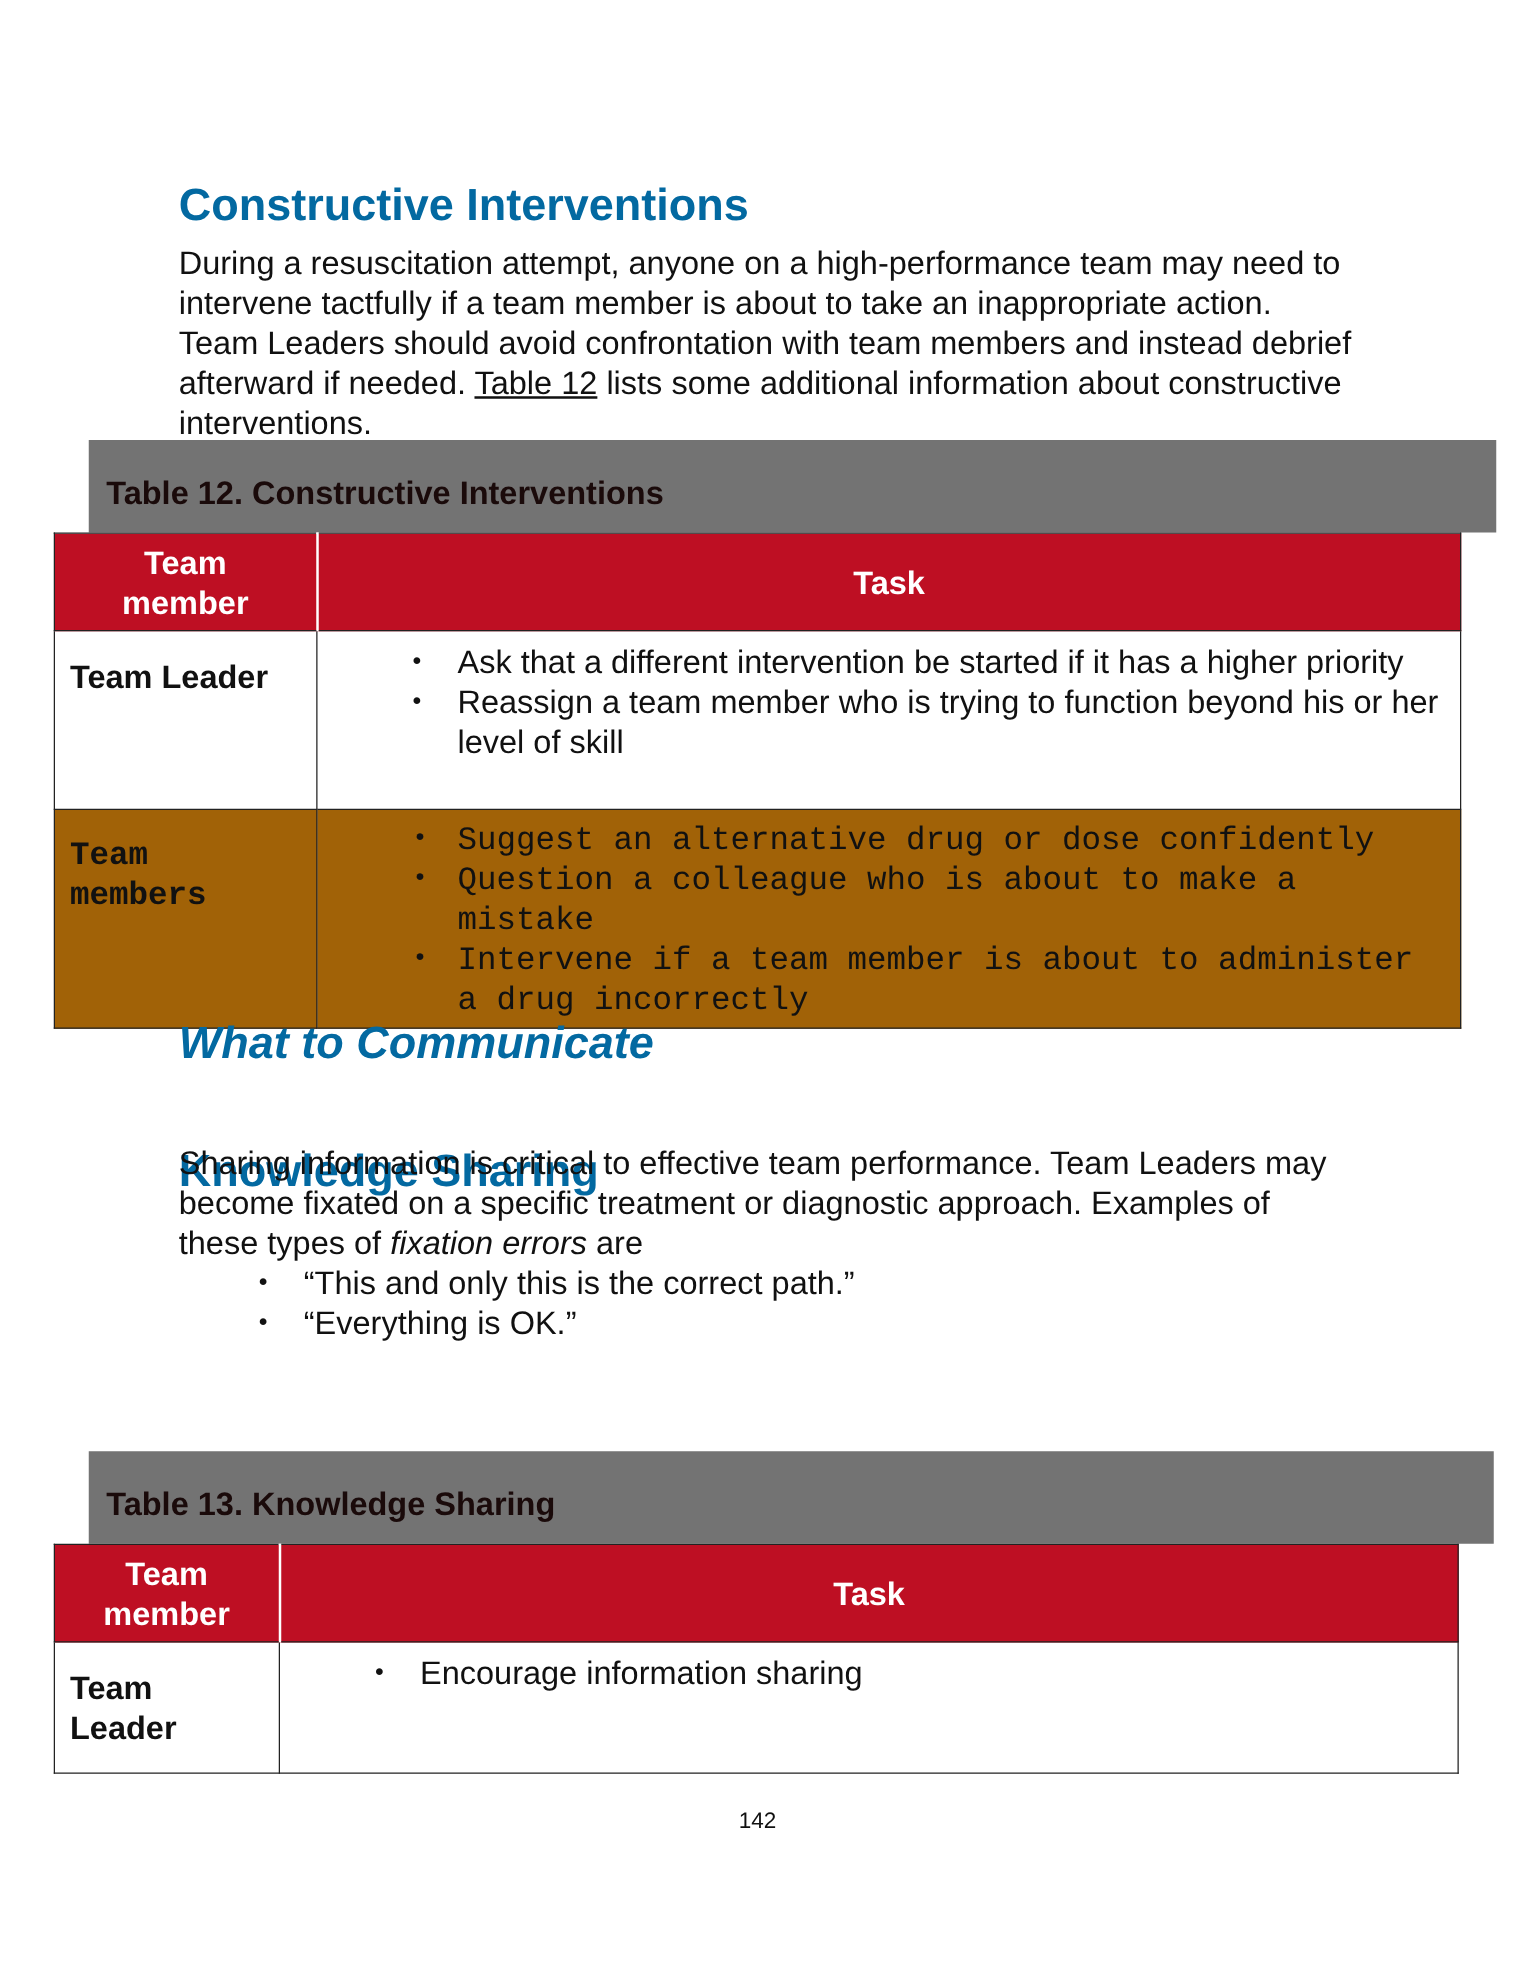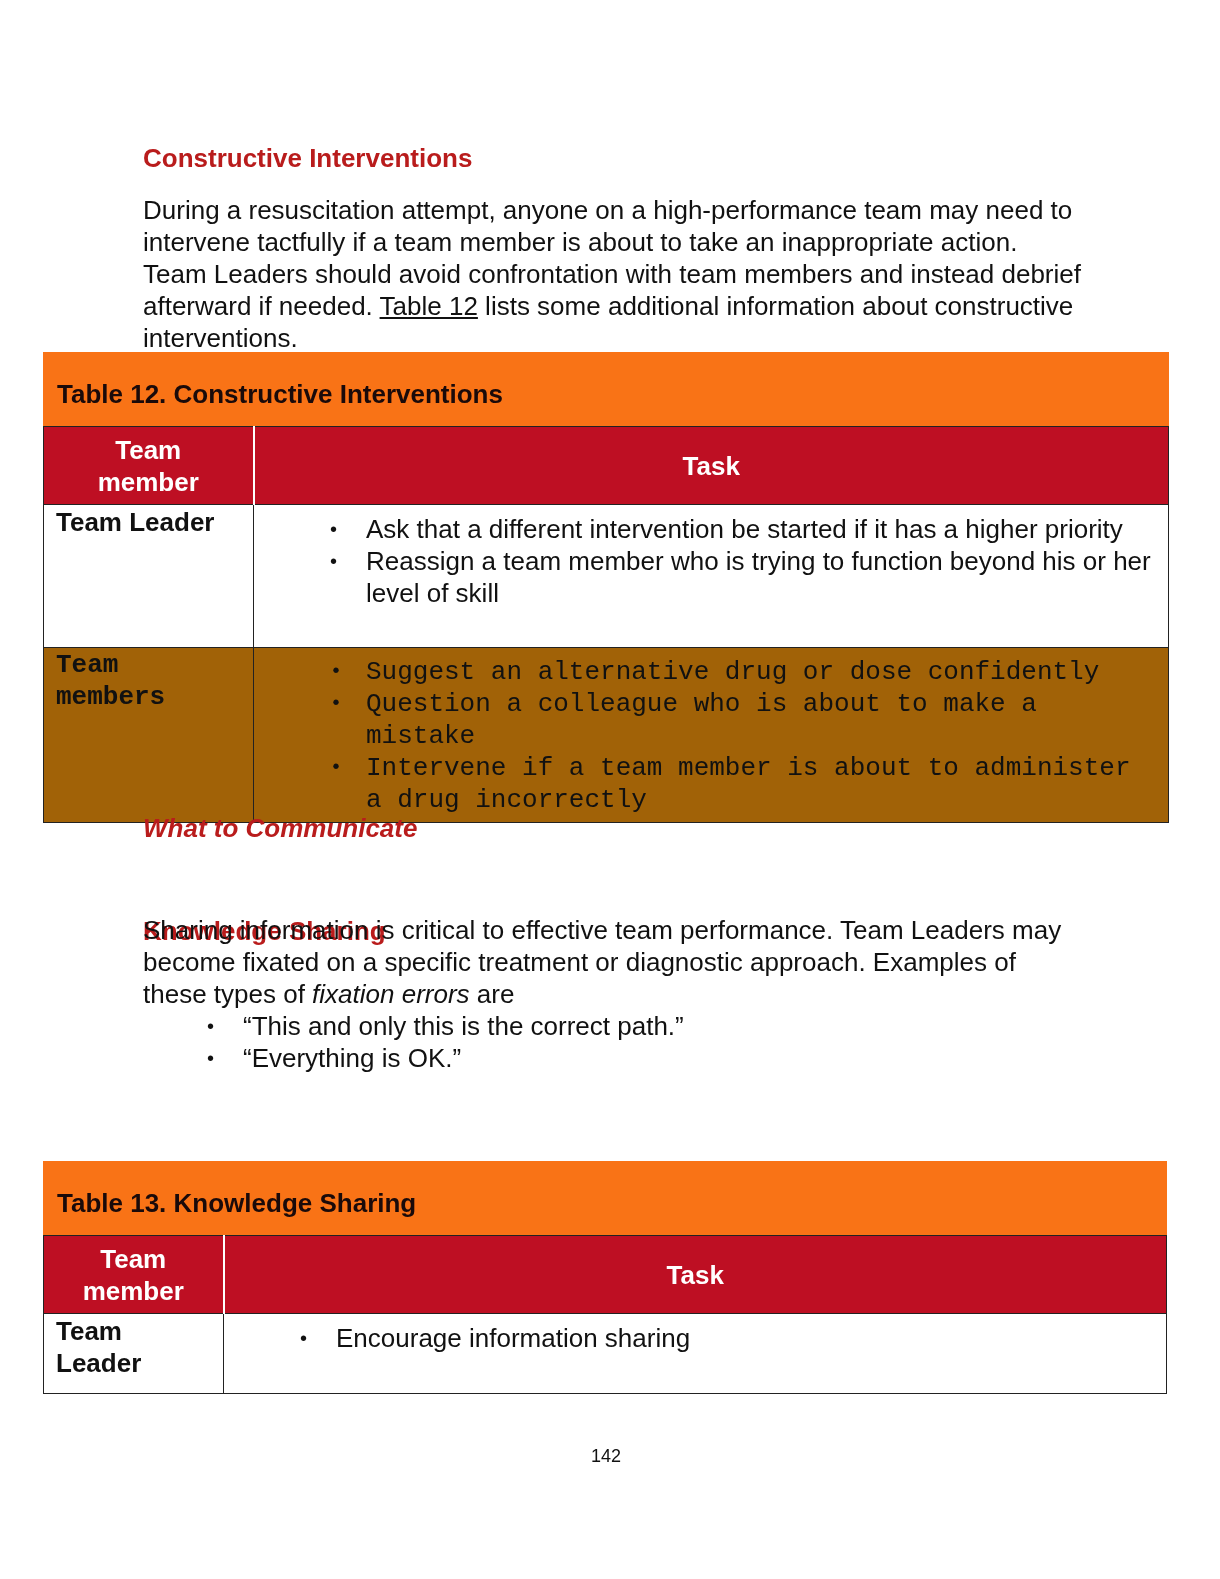--- a/index.html
+++ b/index.html
@@ -1,26 +1,26 @@
 <!DOCTYPE html>
 <html><head>
 <meta charset="utf-8">
 <style>
   html, body { margin: 0; padding: 0; background: #ffffff; }
   body { width: 1220px; height: 1579px; position: relative; font-family: "Liberation Sans", sans-serif; color: #111; }
-  .h-red { position: absolute; color: #b91c1c; font-weight: bold; font-size: 26px; }
+  .h-red { position: absolute; color: #0369a1; font-weight: bold; font-size: 36px; }
   .para { position: absolute; left: 143px; font-size: 26px; line-height: 32px; width: 940px; }
   .para u { text-decoration: underline; }
-  .tbl-caption { position: absolute; background: #f97316; }
+  .tbl-caption { position: absolute; background: #737373; margin-left: 28px; }
   .tbl-caption span { position: absolute; left: 14px; font-weight: bold; font-size: 26px; color: #1a0a0a; }
   table.dt { position: absolute; border-collapse: collapse; font-size: 26px; }
   table.dt td, table.dt th { border: 1.5px solid #222; vertical-align: top; padding: 0; }
   table.dt th { background: #be0f23; color: #fff; font-weight: bold; text-align: center; vertical-align: middle; line-height: 32px; }
   table.dt th.c1 { border-right: 2px solid #fff; }
-  td.rowlabel { font-weight: bold; padding: 1px 12px !important; line-height: 32px; }
+  td.rowlabel { font-weight: bold; padding: 20px 12px !important; line-height: 32px; }
   ul.tasks { margin: 0; padding: 8px 12px 6px 0; list-style: none; line-height: 32px; }
   ul.tasks li { position: relative; padding-left: 112px; }
   ul.tasks li::before { content: "•"; position: absolute; left: 76px; font-size: 20px; }
   tr.tan td { background: #a16207; font-family: Liberation Mono, monospace; }
   ul.examples { position: absolute; left: 143px; top: 1010px; margin: 0; padding: 0; list-style: none; font-size: 26px; line-height: 32px; }
   ul.examples li { position: relative; padding-left: 100px; }
   ul.examples li::before { content: "•"; position: absolute; left: 64px; font-size: 20px; }
   .pagenum { position: absolute; top: 1446px; left: 0; width: 1212px; text-align: center; font-size: 18px; font-family: "Liberation Sans", sans-serif; color: #111; }
 </style>
 </head>

